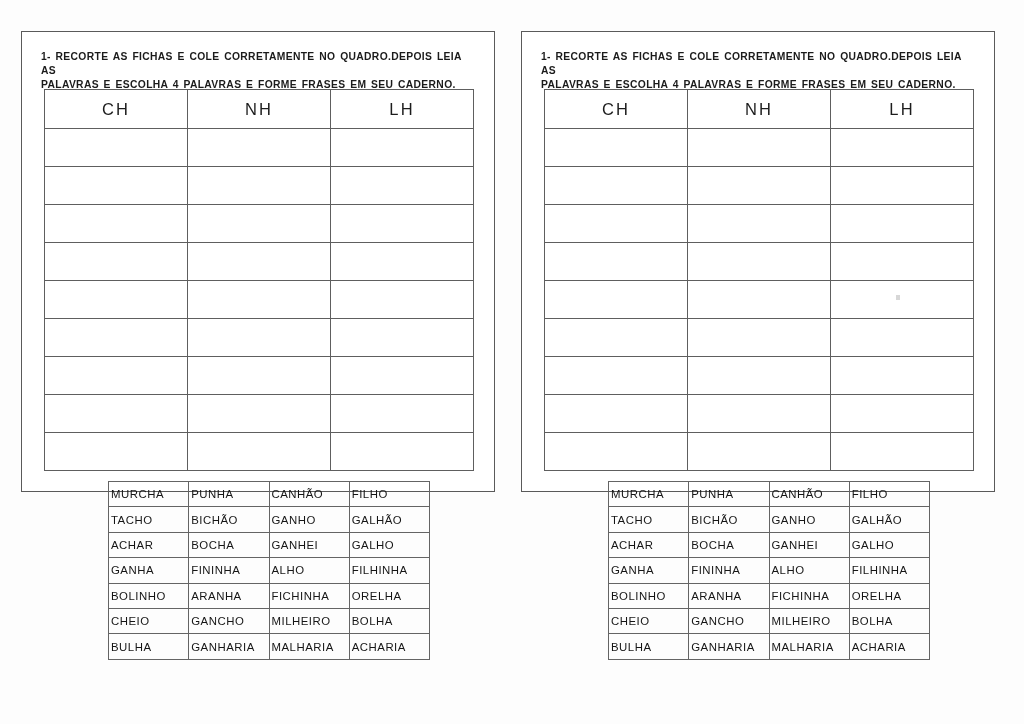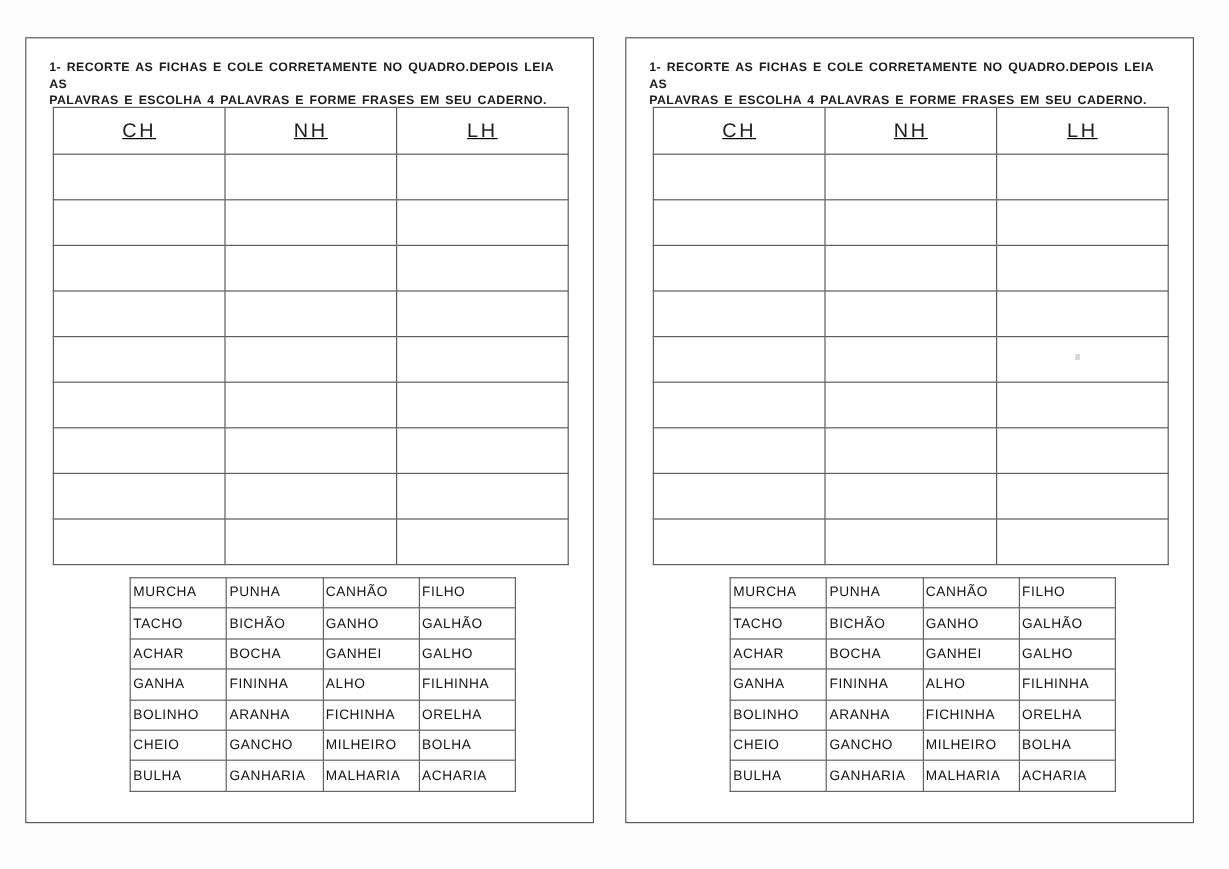--- a/index.html
+++ b/index.html
@@ -19,21 +19,21 @@
     width: 1024px;
     height: 724px;
     background: #fdfdfd;
   }
 
   
   .panel {
     position: absolute;
     top: 31px;
     width: 474px;
-    height: 655px;
+    height: 461px;
     border: 1.5px solid #5a5a5a;
     background: #ffffff;
     box-sizing: border-box;
   }
   .panel.left  { left: 21px; }
   .panel.right { left: 521px; }
 
   .panel-inner {
     position: relative;
     width: 100%;
@@ -57,21 +57,20 @@
   
   .grid {
     position: absolute;
     left: 22px;
     top: 57px;
     width: 430px;
     border: 1.4px solid #4a4a4a;
     border-collapse: collapse;
     box-sizing: border-box;
     table-layout: fixed;
-    text-decoration: underline;
   }
   .grid td {
     border: 1.2px solid #5e5e5e;
     height: 37px;
     padding: 0;
     text-align: center;
     vertical-align: middle;
   }
   .grid tr.header-row td {
     height: 38px;

